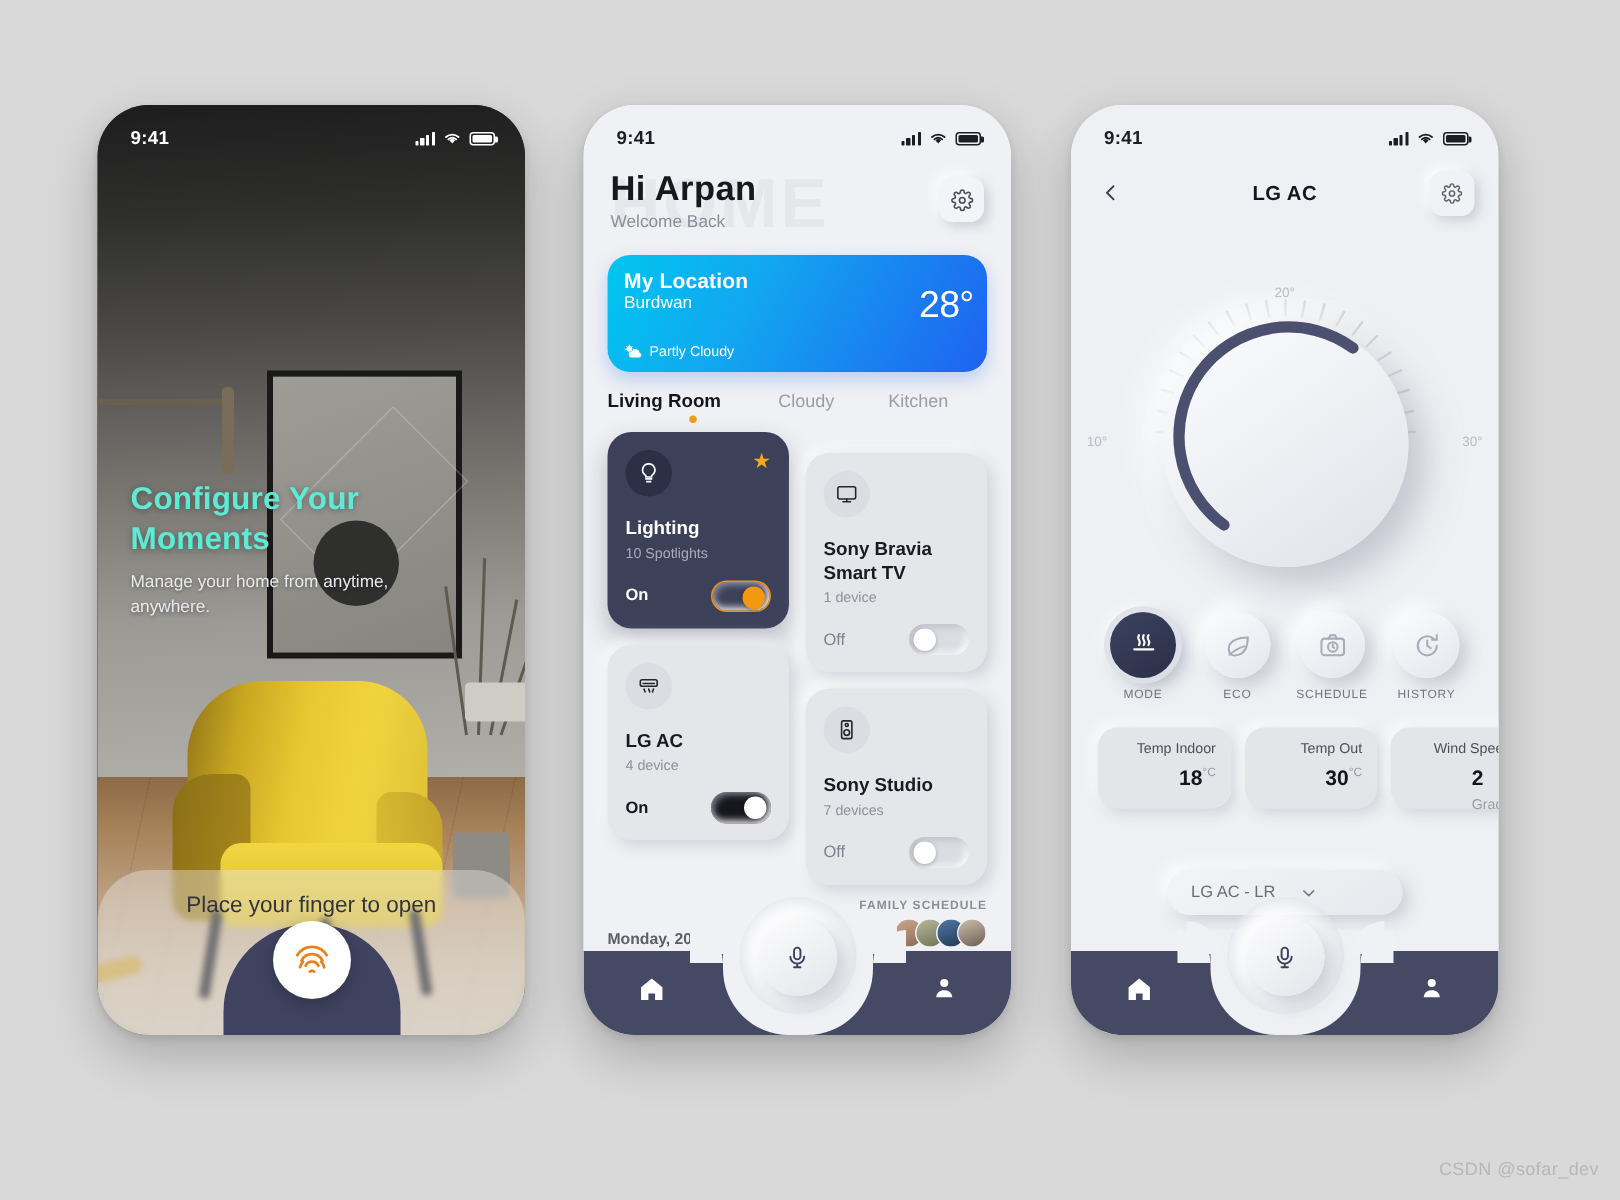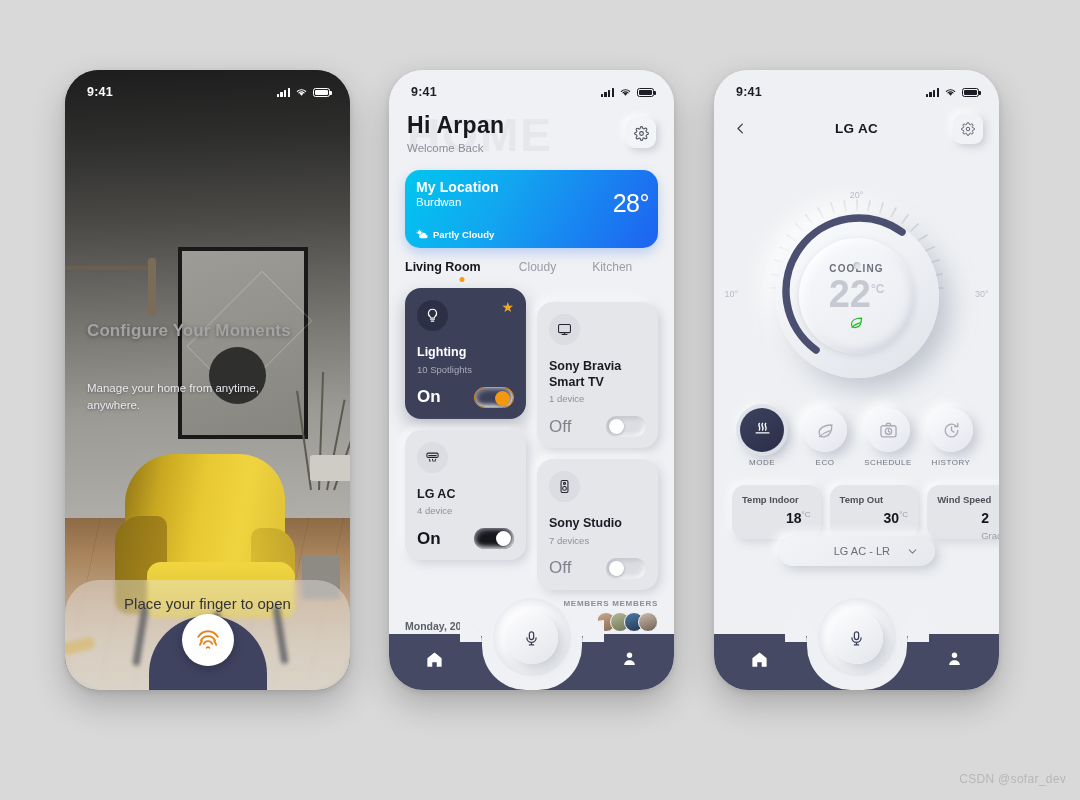--- a/index.html
+++ b/index.html
@@ -86,21 +86,21 @@
   .s1-armR{position:absolute;right:6px;top:74px;width:44px;height:86px;background:linear-gradient(260deg,#c4a42a,#ddbf33);border-radius:10px 24px 14px 12px;}
   .s1-seat{position:absolute;left:36px;top:108px;width:148px;height:56px;background:linear-gradient(180deg,#f1d641,#d7bb32);border-radius:14px 16px 10px 10px;}
   .s1-leg{position:absolute;width:7px;background:#15151a;border-radius:3px;}
   .s1-leg.l1{left:26px;top:152px;height:60px;transform:rotate(9deg);}
   .s1-leg.l2{left:104px;top:158px;height:56px;transform:rotate(-4deg);}
   .s1-leg.l3{left:166px;top:152px;height:58px;transform:rotate(-9deg);}
   .s1-gold{position:absolute;left:-4px;top:570px;width:34px;height:12px;background:#caa03c;border-radius:6px;transform:rotate(-14deg);}
 
   .s1-title {
     position:absolute; left:22px; top:250px; right:28px;
-    color:#a3a3a3; font-size:17px; font-weight:bold; line-height:1.28;
+    color:#5eead4; font-size:21px; font-weight:bold; line-height:1.28;
     letter-spacing:.1px; text-shadow:0 1px 4px rgba(0,0,0,.35);
     z-index:10;
   }
   .s1-sub {
     position:absolute; left:22px; top:310px; right:40px;
     color:#e8e9ee; font-size:11.5px; line-height:1.5; font-weight:500;
     text-shadow:0 1px 3px rgba(0,0,0,.4); z-index:10;
   }
   .s1-sheet {
     position:absolute; left:0; right:0; bottom:0; height:110px;
@@ -175,21 +175,21 @@
   .cards-row { position:absolute; left:16px; right:16px; top:100px; display:flex; gap:11px; }
   .loc-card {
     flex:1.02; height:78px; border-radius:15px; position:relative;
     background: linear-gradient(118deg,#00c6ef 0%,#12a6f0 38%,#1f62f0 100%);
     padding:9px 11px; color:#fff; overflow:hidden;
     box-shadow:0 5px 12px rgba(40,110,230,.26);
   }
   .loc-card .t1{font-size:14px;font-weight:bold;letter-spacing:.1px;}
   .loc-card .t2{font-size:11.5px;font-weight:500;margin-top:1px;}
   .loc-temp{position:absolute;right:9px;top:19px;font-size:25px;font-weight:500;letter-spacing:-.5px;}
-  .loc-cond{position:absolute;left:11px;bottom:8px;font-size:9.5px;display:flex;align-items:center;gap:4px;font-weight:bold;}
+  .loc-cond{position:absolute;left:11px;bottom:8px;font-size:9.5px;display:flex;align-items:center;gap:4px;}
   .energy-card{
     flex:1; height:78px; border-radius:15px; position:relative; overflow:hidden;
     background:#e4e5e9; padding:9px 11px;
     box-shadow: 3px 3px 9px rgba(173,177,189,.5), -3px -3px 9px rgba(255,255,255,.9);
   }
   .energy-card .t1{font-size:10.5px;font-weight:bold;color:#1c1c24;}
   .energy-card .t2{font-size:15px;font-weight:bold;color:#14c436;margin-top:4px;}
   .energy-card .t3{font-size:9px;color:#8b8d98;margin-top:3px;font-weight:500;}
   .bolt{position:absolute;right:8px;top:14px;font-size:30px;color:#ffd91c;
         text-shadow:0 0 6px rgba(255,210,20,.6);line-height:1;}
@@ -221,21 +221,21 @@
     width:31px;height:31px;border-radius:50%;
     background:#dcdde2; display:flex;align-items:center;justify-content:center;
   }
   .devcard.lighting .dev-ico { background:#2c3047; }
   .star{position:absolute;right:12px;top:11px;color:#f5a623;font-size:14px;}
   .dev-name{font-size:12.5px;font-weight:bold;color:#1a1a22;margin-top:14px;line-height:1.25;}
   .devcard.lighting .dev-name{color:#fff;}
   .dev-sub{font-size:9.5px;color:#8e909b;margin-top:3px;font-weight:500;}
   .devcard.lighting .dev-sub{color:#a9abbb;}
   .dev-foot{display:flex;align-items:center;justify-content:space-between;margin-top:12px;}
-  .dev-state{font-size:17px;font-weight:bold;color:#15151d;}
+  .dev-state{font-size:11px;font-weight:bold;color:#15151d;}
   .devcard.lighting .dev-state{color:#fff;}
   .dev-state.off{color:#80828d;font-weight:500;}
   .tgl{width:40px;height:21px;border-radius:11px;position:relative;background:#dcdde2;
        box-shadow: inset 2px 2px 5px rgba(168,172,184,.6), inset -2px -2px 5px rgba(255,255,255,.9);}
   .tgl i{position:absolute;top:3px;width:15px;height:15px;border-radius:50%;background:#fff;
          box-shadow:0 1px 3px rgba(0,0,0,.25);}
   .tgl.off i{left:3px;}
   .tgl.on{background:#16161d;} .tgl.on i{right:3px;}
   .tgl.amber{background:#3c4159;border:1.5px solid #f0931a;}
   .tgl.amber i{right:3px;background:#f3980f;}
@@ -286,28 +286,28 @@
             background:linear-gradient(145deg,#fbfcff,#e4e6ec);
             display:flex;align-items:center;justify-content:center;
             box-shadow:5px 5px 11px rgba(168,172,185,.55),-5px -5px 11px rgba(255,255,255,.95);}
   .mode-btn.active{background:linear-gradient(145deg,#3d4260,#2a2e47);
             box-shadow:0 0 0 4px rgba(222,225,232,.9), 5px 5px 13px rgba(120,125,150,.55), -4px -4px 10px rgba(255,255,255,.9);}
   .mode-lbl{font-size:8px;color:#72757f;margin-top:6px;letter-spacing:.5px;font-weight:500;}
 
   .stats{position:absolute;left:18px;right:18px;top:415px;display:flex;gap:9px;}
   .stat{flex:1;height:54px;border-radius:13px;background:#e3e5e9;padding:9px 10px;
         box-shadow:3px 3px 9px rgba(172,176,188,.45),-3px -3px 9px rgba(255,255,255,.9);}
-  .stat .k{font-size:9.5px;color:#4e5058;font-weight:700;}
+  .stat .k{font-size:9.5px;color:#4e5058;font-weight:400;text-align:right;}
   .stat .v{font-size:14px;font-weight:bold;color:#15151d;margin-top:5px;margin-left:44px;}
   .stat .v small{font-size:8px;color:#9b9da6;font-weight:500;vertical-align:super;}
   .stat .v .g{font-size:9.5px;color:#9b9da6;font-weight:500;vertical-align:baseline;}
 
-  .select3{position:absolute;left:64px;right:64px;top:466px;height:30px;border-radius:16px;
+  .select3{position:absolute;left:64px;right:64px;top:510px;height:30px;border-radius:16px;
     background:linear-gradient(145deg,#f3f4f7,#e6e8ed);
-    display:flex;align-items:center;justify-content:flex-end;padding:0 16px;
+    display:flex;align-items:center;justify-content:flex-start;padding:0 16px;
     box-shadow:4px 4px 10px rgba(170,174,186,.5),-4px -4px 10px rgba(255,255,255,.95);gap:16px;}
   .select3 span{font-size:11px;color:#6a6d78;font-weight:500;}
 
   .credit{position:absolute;right:14px;bottom:14px;font-size:12px;color:#b7b7b7;letter-spacing:.3px;}
 </style>
 </head>
 <body>
 
 <div class="stage">
 
@@ -501,21 +501,21 @@
                   <i></i>
                 </span>
             </div>
           </div>
         </div>
       </div>
 
       <div class="footrow">
         <div class="fdate">Monday, 20 Sept</div>
         <div class="famwrap">
-          <div class="famlbl">MEMBERS MEMBERS</div>
+          <div class="famlbl">FAMILY SCHEDULE</div>
           <div class="avatars">
             <span class="av" style="background:linear-gradient(160deg,#caa98e,#8a6a52)"></span>
             <span class="av" style="background:linear-gradient(160deg,#b7b89a,#6e7556)"></span>
             <span class="av" style="background:linear-gradient(160deg,#4e7aa8,#23384f)"></span>
             <span class="av" style="background:linear-gradient(160deg,#cdbfae,#6d5e52)"></span>
           </div>
         </div>
       </div>
 
       <div class="navbar">
@@ -601,31 +601,20 @@
             <line x1="23" y1="51" x2="32" y2="55"></line>
               <line x1="18" y1="64" x2="28" y2="67"></line>
             <line x1="15" y1="78" x2="25" y2="80"></line>
             <line x1="14" y1="92" x2="24" y2="92"></line>
           </g>
         </svg>
         <div class="dial-outer"></div>
         <svg width="200" height="200" viewBox="0 0 200 200" style="position:absolute;inset:0">
           <path d="M 145 36 A 72 72 0 1 0 59 154" fill="none" stroke="#4b5070" stroke-width="7.5" stroke-linecap="round"></path>
         </svg>
-        <div class="dial-inner">
-          <span class="dial-dot"></span>
-          <div class="dial-mode">COOLING</div>
-          <div class="dial-temp"><span>22</span><span class="dial-unit">°C</span></div>
-          <div class="leaf">
-            <svg width="15" height="15" viewBox="0 0 24 24" fill="none" stroke="#21bd28" stroke-width="2" stroke-linecap="round">
-              <path d="M20 5C10 5 4 9 4 14.5S8 21 12.5 19.5 20 13 20 5z"></path>
-              <path d="M4.5 19.5C8 16.5 12 14 17 12.5"></path>
-            </svg>
-          </div>
-        </div>
         <span class="tick-lbl t20">20°</span>
         <span class="tick-lbl t10">10°</span>
         <span class="tick-lbl t30">30°</span>
       </div>
 
       <div class="modes">
         <div class="mode">
           <div class="mode-btn active">
             <svg width="19" height="19" viewBox="0 0 24 24" fill="none" stroke="#fff" stroke-width="1.8" stroke-linecap="round">
               <path d="M8 3c-1 1.6-1 2.6 0 4.2s1 2.6 0 4.2"></path>

